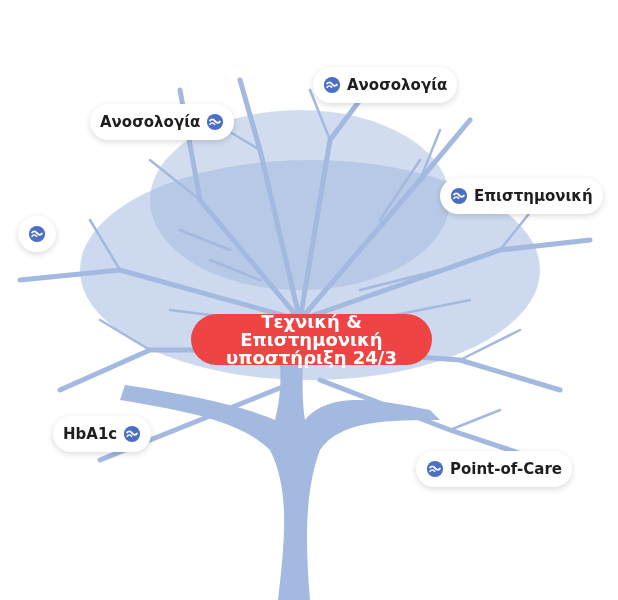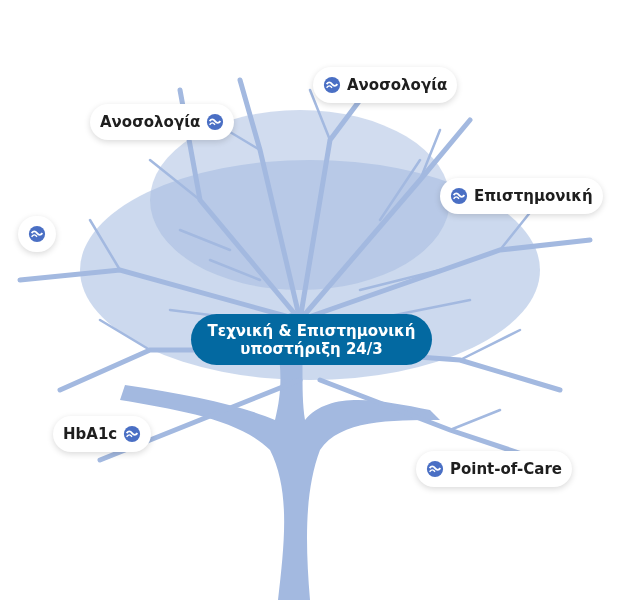--- a/index.html
+++ b/index.html
@@ -1,20 +1,20 @@
 <!DOCTYPE html>
 <html><head>
   <meta charset="utf-8">
   <style>
     html, body { margin:0; padding:0; }
     body { width:618px; height:600px; background:#ffffff; position:relative; overflow:hidden; font-family:"DejaVu Sans", sans-serif; }
     .tree { position:absolute; left:0; top:0; width:618px; height:600px; }
     .pill { position:absolute; height:36px; background:#ffffff; border-radius:18px; box-shadow:0 2px 6px rgba(0,0,0,0.15); display:flex; align-items:center; padding:0 10px; box-sizing:border-box; gap:6px; font-weight:bold; font-size:15px; color:#1e1e1e; white-space:nowrap; }
     .ico { width:18px; height:18px; flex:0 0 18px; }
-    .center { position:absolute; left:191px; top:314px; width:241px; height:51px; background:#0369a1; border-radius:26px; color:#fff; font-weight:bold; font-size:15px; text-align:center; display:flex; flex-direction:column; justify-content:center; line-height:18px; }
+    .center { position:absolute; left:191px; top:314px; width:241px; height:51px; background:#ef4444; border-radius:26px; color:#fff; font-weight:bold; font-size:18px; text-align:center; display:flex; flex-direction:column; justify-content:center; line-height:18px; }
   </style>
 </head>
 <body>
 
 <svg class="tree" viewBox="0 0 618 600">
   <g fill="#a3b9e0" stroke="#a3b9e0" stroke-linecap="round">
     <path d="M278 600 C285 540 290 490 270 450 C240 420 180 410 120 400 L125 385 C190 395 240 405 275 420 C285 380 280 350 270 320 L300 310 C305 350 300 390 305 420 C330 390 380 400 430 410 L440 420 C390 420 340 420 320 450 C305 490 305 540 310 600 Z" stroke="none"></path>
     <ellipse cx="310" cy="270" rx="230" ry="110" opacity="0.55" stroke="none"></ellipse>
     <ellipse cx="300" cy="200" rx="150" ry="90" opacity="0.5" stroke="none"></ellipse>
     <g stroke-width="5" fill="none">

